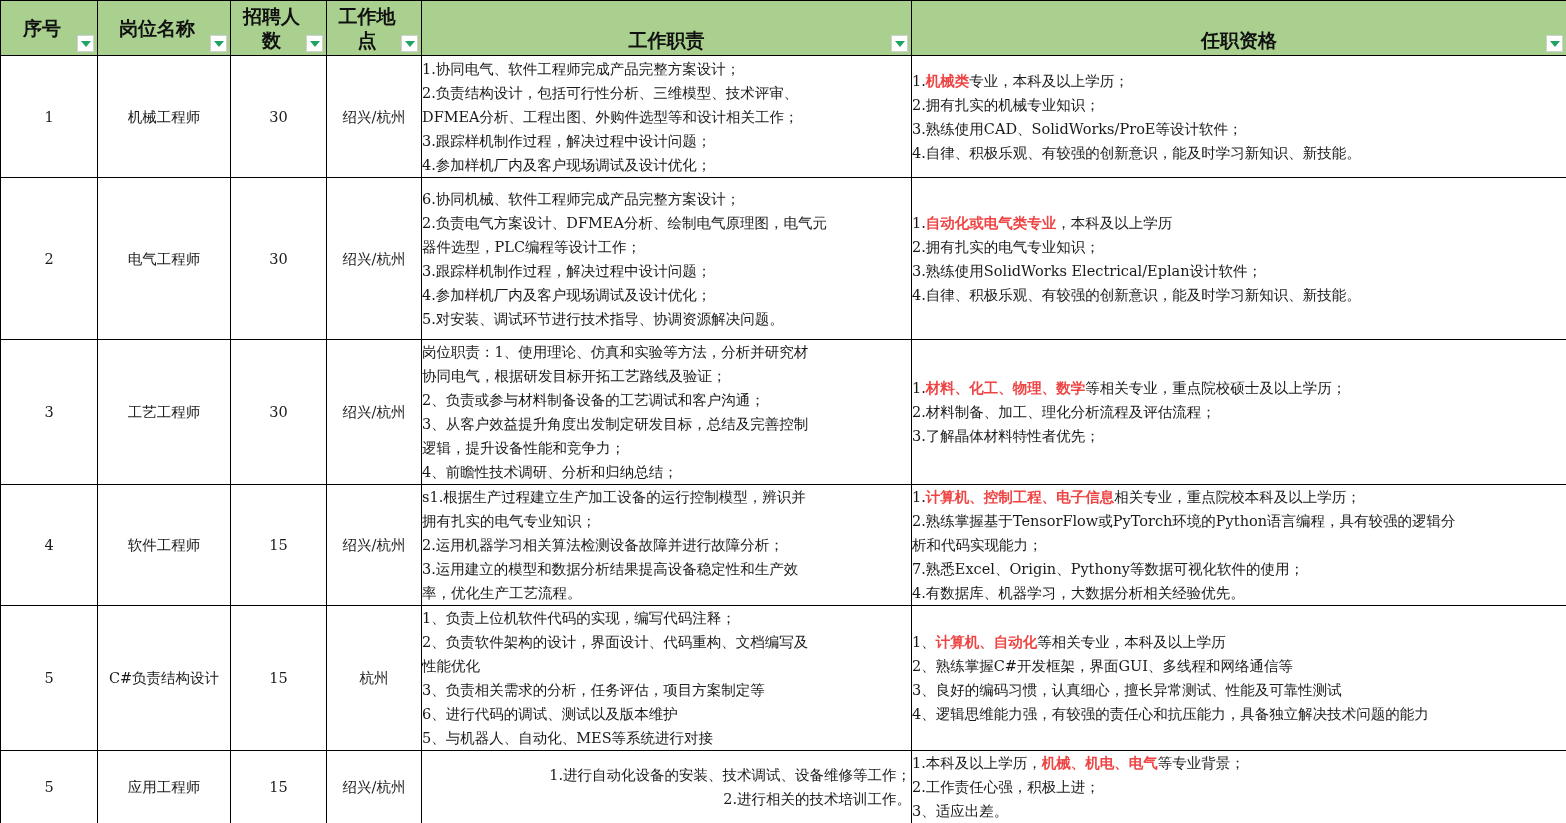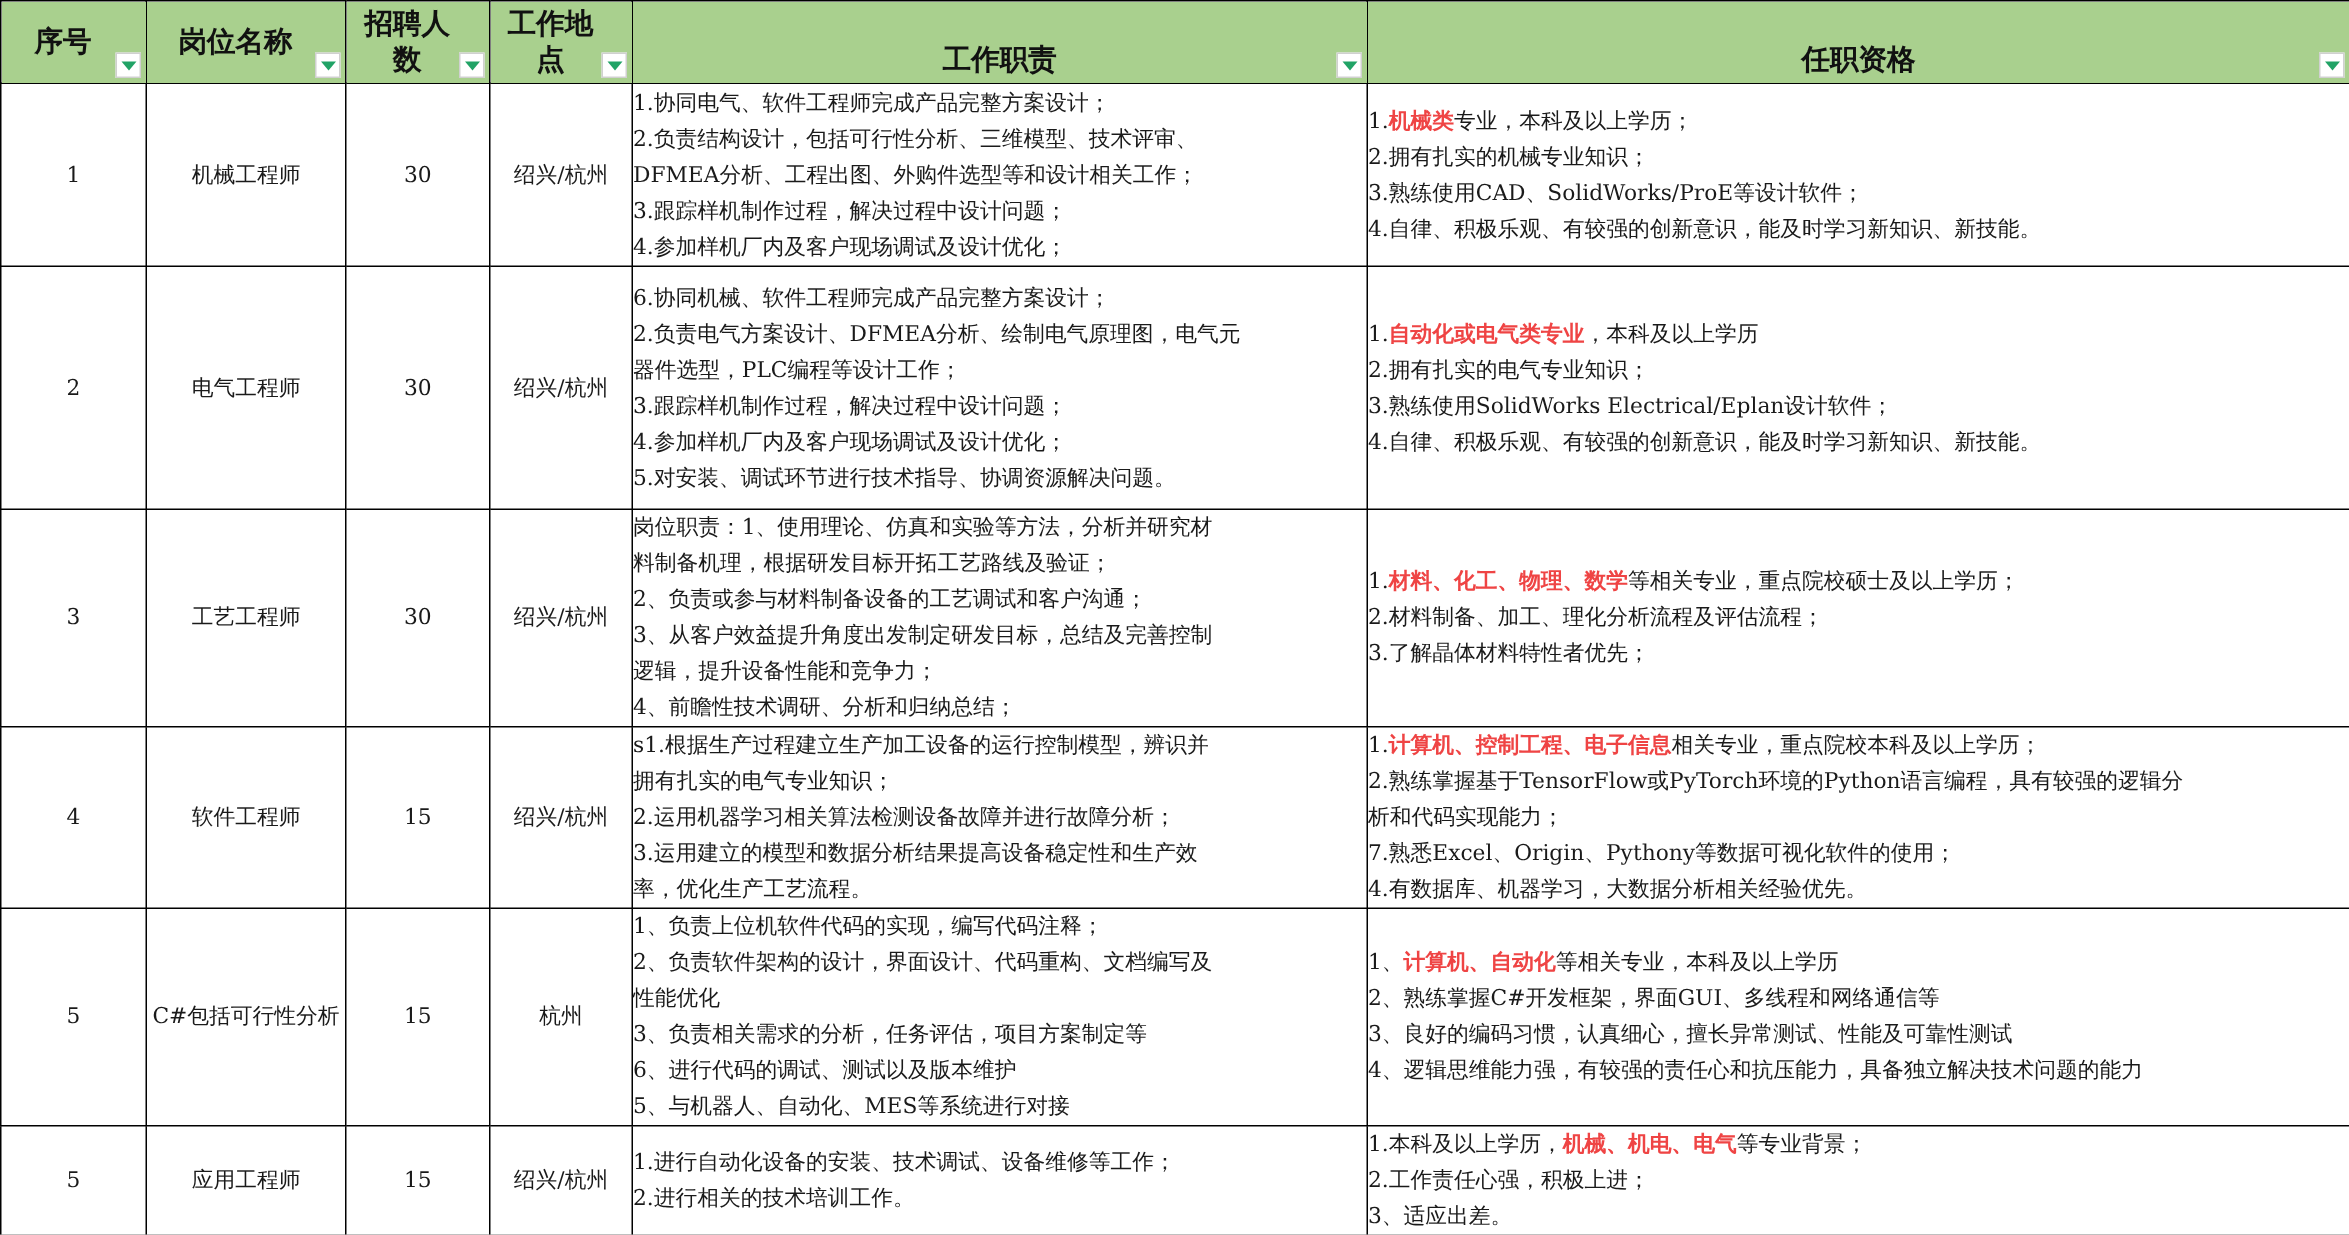--- a/index.html
+++ b/index.html
@@ -159,21 +159,21 @@
       </td>
     </tr>
 
     <tr class="r3">
       <td class="center">3</td>
       <td class="center name-cell">工艺工程师</td>
       <td class="center">30</td>
       <td class="center">绍兴/杭州</td>
       <td class="multi">
         <span class="line">岗位职责：1、使用理论、仿真和实验等方法，分析并研究材</span>
-        <span class="line">料制备机理，根据研发目标开拓工艺路线及验证；</span>
+        <span class="line">协同电气，根据研发目标开拓工艺路线及验证；</span>
         <span class="line">2、负责或参与材料制备设备的工艺调试和客户沟通；</span>
         <span class="line">3、从客户效益提升角度出发制定研发目标，总结及完善控制</span>
         <span class="line">逻辑，提升设备性能和竞争力；</span>
         <span class="line">4、前瞻性技术调研、分析和归纳总结；</span>
       </td>
       <td class="multi">
         <span class="line"><span>1.</span><span class="b">材料、化工、物理、数学</span><span>等相关专业，重点院校硕士及以上学历；</span></span>
         <span class="line">2.材料制备、加工、理化分析流程及评估流程；</span>
         <span class="line">3.了解晶体材料特性者优先；</span>
       </td>
@@ -195,21 +195,21 @@
         <span class="line"><span>1.</span><span class="b">计算机、控制工程、电子信息</span><span>相关专业，重点院校本科及以上学历；</span></span>
         <span class="line">2.熟练掌握基于TensorFlow或PyTorch环境的Python语言编程，具有较强的逻辑分</span>
         <span class="line">析和代码实现能力；</span>
         <span class="line">7.熟悉Excel、Origin、Pythony等数据可视化软件的使用；</span>
         <span class="line">4.有数据库、机器学习，大数据分析相关经验优先。</span>
       </td>
     </tr>
 
     <tr class="r5">
       <td class="center">5</td>
-      <td class="center name-cell">C#包括可行性分析</td>
+      <td class="center name-cell">C#负责结构设计</td>
       <td class="center">15</td>
       <td class="center">杭州</td>
       <td class="multi">
         <span class="line">1、负责上位机软件代码的实现，编写代码注释；</span>
         <span class="line">2、负责软件架构的设计，界面设计、代码重构、文档编写及</span>
         <span class="line">性能优化</span>
         <span class="line">3、负责相关需求的分析，任务评估，项目方案制定等</span>
         <span class="line">6、进行代码的调试、测试以及版本维护</span>
         <span class="line">5、与机器人、自动化、MES等系统进行对接</span>
       </td>
@@ -219,21 +219,21 @@
         <span class="line">3、良好的编码习惯，认真细心，擅长异常测试、性能及可靠性测试</span>
         <span class="line">4、逻辑思维能力强，有较强的责任心和抗压能力，具备独立解决技术问题的能力</span>
       </td>
     </tr>
 
     <tr class="r6">
       <td class="center">5</td>
       <td class="center name-cell">应用工程师</td>
       <td class="center">15</td>
       <td class="center">绍兴/杭州</td>
-      <td class="multi" style="vertical-align:middle;">
+      <td class="multi" style="vertical-align:middle;text-align:right;">
         <span class="line">1.进行自动化设备的安装、技术调试、设备维修等工作；</span>
         <span class="line">2.进行相关的技术培训工作。</span>
       </td>
       <td class="multi">
         <span class="line"><span>1.本科及以上学历，</span><span class="b">机械、机电、电气</span><span>等专业背景；</span></span>
         <span class="line">2.工作责任心强，积极上进；</span>
         <span class="line">3、适应出差。</span>
       </td>
     </tr>
   </tbody>

